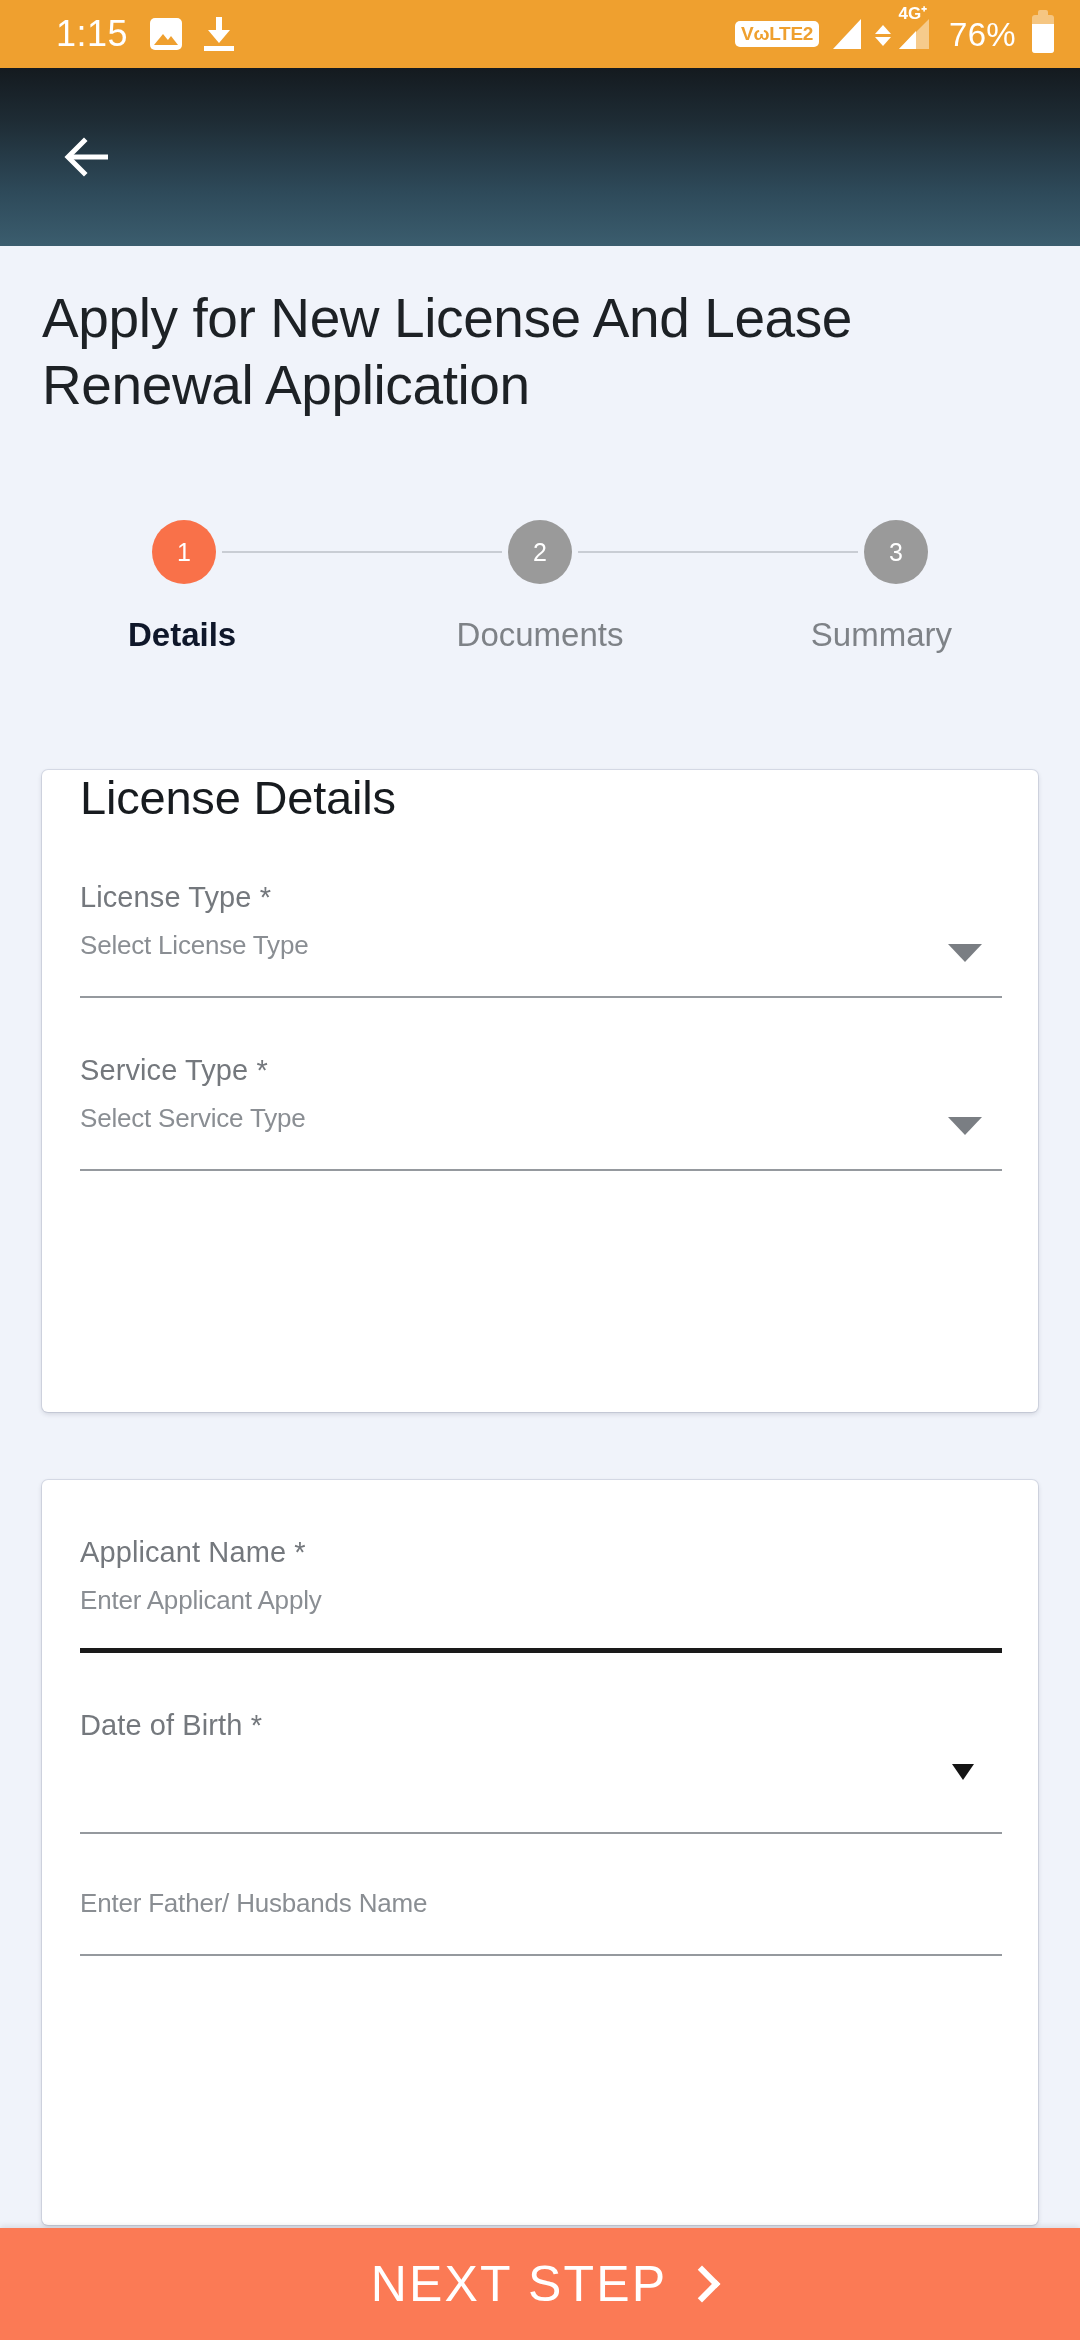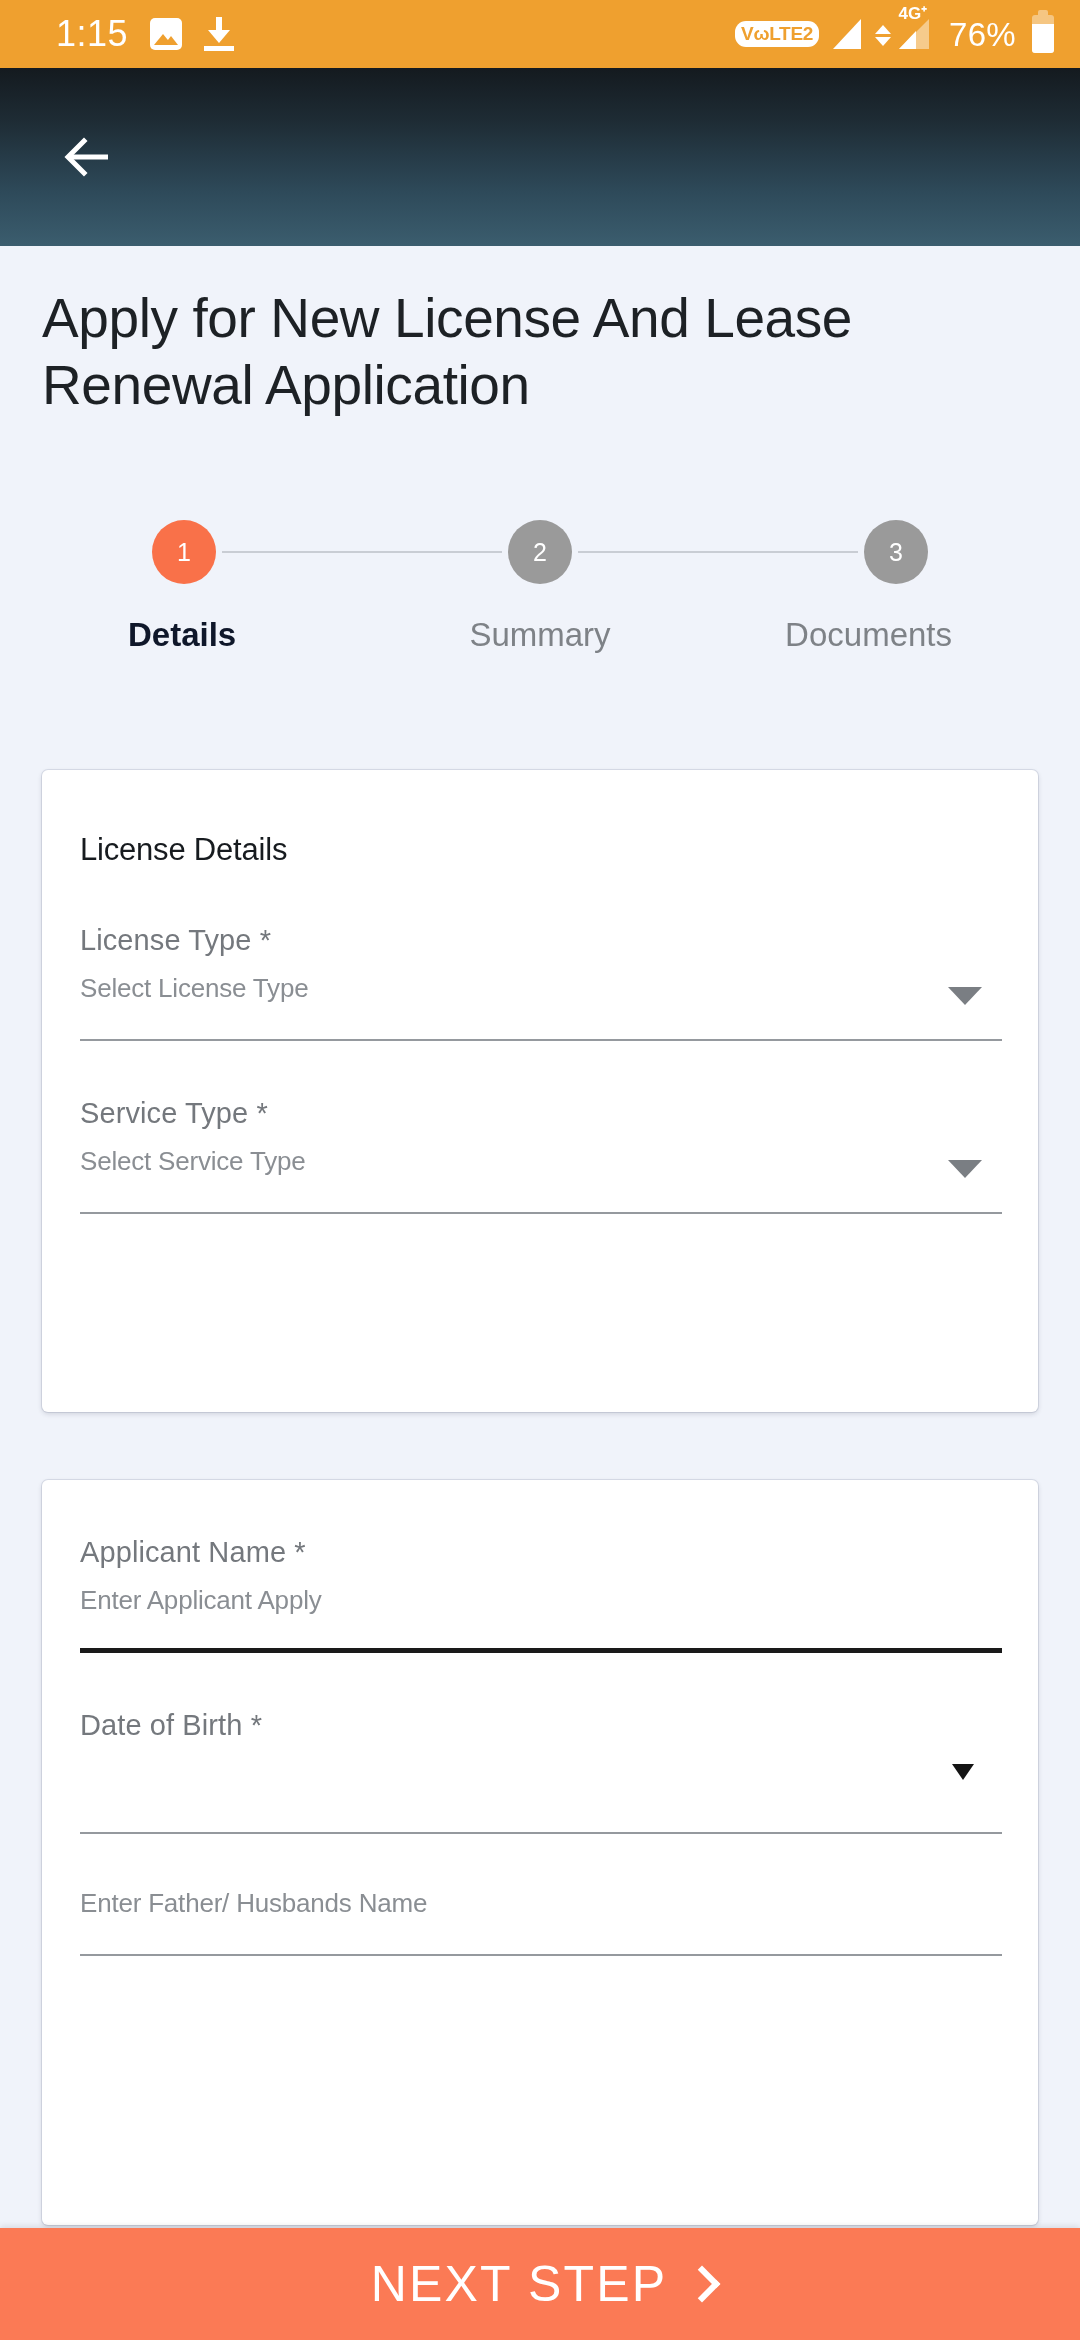--- a/index.html
+++ b/index.html
@@ -93,21 +93,21 @@
     margin-left: auto;
     display: flex;
     align-items: center;
     gap: 14px;
   }
   .volte-badge {
     background: #FFFFFF;
     color: #EFA02F;
     font-size: 19px;
     font-weight: bold;
-    border-radius: 11px;
+    border-radius: 5px;
     padding: 3px 6px;
     letter-spacing: -0.3px;
     line-height: 1.05;
   }
   .signal-bar {
     width: 0; height: 0;
     border-left: 28px solid transparent;
     border-bottom: 30px solid #FFFFFF;
   }
   .signal-group {
@@ -277,24 +277,23 @@
     width: 996px;
     background: #FFFFFF;
     border-radius: 6px;
     box-shadow: 0 2px 5px rgba(30,40,60,0.16), 0 0 0 1px rgba(190,198,212,0.45);
     padding: 0 38px;
   }
   .card-license { top: 770px; height: 642px; }
   .card-owner   { top: 1480px; height: 745px; }
 
   .card-title {
-    font-size: 31px;
+    font-size: 47px;
     color: #171B1F;
     font-weight: 400;
-    padding-top: 62px;
     letter-spacing: -0.2px;
   }
 
   
   .field { padding-top: 56px; }
   .field-label {
     font-size: 29px;
     color: #74787D;
     margin-bottom: 18px;
     letter-spacing: 0.1px;
@@ -428,22 +427,22 @@
     <div class="step-circle inactive">
       <span>2</span>
     </div>
     <div class="step-line"></div>
     <div class="step-circle inactive">
       <span>3</span>
     </div>
   </div>
   <div class="stepper-labels">
     <div class="step-label active">Details</div>
+    <div class="step-label">Documents</div>
     <div class="step-label">Summary</div>
-    <div class="step-label">Documents</div>
   </div>
 </div>
 
 <div class="card card-license">
   <div class="card-title">License Details</div>
 
   <div class="field">
     <div class="field-label">License Type *</div>
     <div class="field-control">
       <span class="field-value">Select License Type</span>

